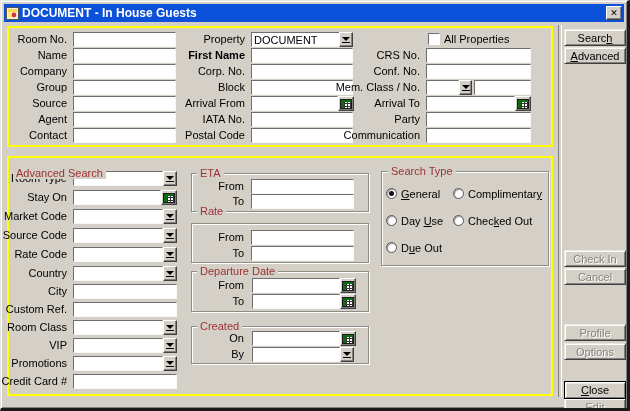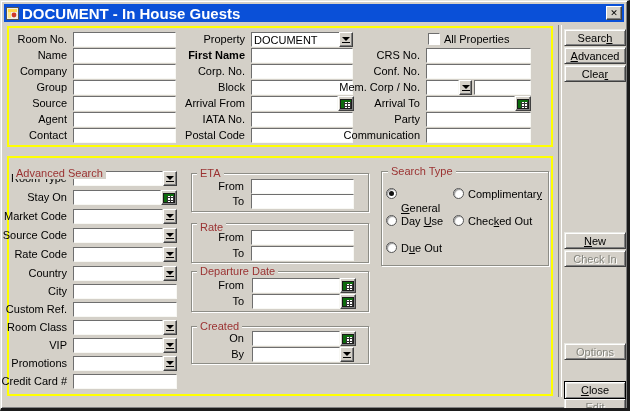--- a/index.html
+++ b/index.html
@@ -9,21 +9,21 @@
     font-family:"Liberation Sans","DejaVu Sans",sans-serif;font-size:11px;
     border-top:1px solid #e6e6e0;border-left:1px solid #e6e6e0;
     border-right:3px solid #1b1b1b;border-bottom:3px solid #1b1b1b;
     box-shadow:inset 1px 1px 0 #ffffff, inset -1px -1px 0 #808080;
     overflow:hidden;
   }
   .titlebar{
     position:absolute;left:3px;top:3px;right:3px;height:18px;
     background:#0a50d8;display:flex;align-items:center;padding:0 2px;box-sizing:border-box;
   }
-  .titletext{color:#fff;font-weight:bold;font-size:15px;margin-left:3px;white-space:nowrap;}
+  .titletext{color:#fff;font-weight:bold;font-size:12px;margin-left:3px;white-space:nowrap;}
   .tclose{
     margin-left:auto;width:16px;height:14px;background:#d4d0c8;
     border:1px solid;border-color:#fff #404040 #404040 #fff;
     box-shadow:inset -1px -1px 0 #808080;
     display:flex;align-items:center;justify-content:center;
     font-size:9px;font-weight:bold;line-height:1;cursor:default;box-sizing:border-box;
   }
   .yframe{position:absolute;border:2px solid #ffff00;box-sizing:border-box;}
   .lbl{position:absolute;height:15px;line-height:15px;white-space:nowrap;}
   .tf{
@@ -135,21 +135,21 @@
   <input class="tf" style="top: 111px; left: 250px; width: 102px;" value="">
   <div class="lbl" style="top:127px;right:382px;">Postal Code</div>
   <input class="tf" style="top: 127px; left: 250px; width: 102px;" value="">
 
   <span class="cb" style="top:32px;left:427px;"></span>
   <div class="lbl" style="top:31px;left:443px;">All Properties</div>
   <div class="lbl" style="top:47px;right:207px;">CRS No.</div>
   <input class="tf" style="top: 47px; left: 425px; width: 105px;" value="">
   <div class="lbl" style="top:63px;right:207px;">Conf. No.</div>
   <input class="tf" style="top: 63px; left: 425px; width: 105px;" value="">
-  <div class="lbl" style="top:79px;right:207px;">Mem. Corp / No.</div>
+  <div class="lbl" style="top:79px;right:207px;">Mem. Class / No.</div>
   <input class="tf" style="top: 79px; left: 425px; width: 33px;" value="">
   <span class="ddbtn" style="top:79px;left:458px;width:13px;">
       <span class="dd-ico"></span>
     </span>
   <input class="tf" style="top: 79px; left: 473px; width: 57px;" value="">
   <div class="lbl" style="top:95px;right:207px;">Arrival To</div>
   <input class="tf" style="top: 95px; left: 425px; width: 89px;" value="">
   <span class="calbtn" style="top:95px;left:514px;">
       <span class="cal-ico"></span>
     </span>
@@ -214,21 +214,21 @@
   <input class="tf" style="top: 373px; left: 72px; width: 104px;" value="">
 
   <div class="group" style="left:190px;top:172px;width:178px;height:39px;"></div>
   <div class="gtitle" style="left:196px;top:166px;">ETA</div>
   <div class="lbl" style="top:178px;right:383px;">From</div>
   <input class="tf" style="top: 178px; left: 250px; width: 103px;" value="">
   <div class="lbl" style="top:193px;right:383px;">To</div>
   <input class="tf" style="top: 193px; left: 250px; width: 103px;" value="">
 
   <div class="group" style="left:190px;top:222px;width:178px;height:40px;"></div>
-  <div class="gtitle" style="left:196px;top:220px;">Rate</div>
+  <div class="gtitle" style="left:196px;top:204px;">Rate</div>
   <div class="lbl" style="top:229px;right:383px;">From</div>
   <input class="tf" style="top: 229px; left: 250px; width: 103px;" value="">
   <div class="lbl" style="top:245px;right:383px;">To</div>
   <input class="tf" style="top: 245px; left: 250px; width: 103px;" value="">
 
   <div class="group" style="left:190px;top:270px;width:178px;height:41px;"></div>
   <div class="gtitle" style="left:196px;top:264px;">Departure Date</div>
   <div class="lbl" style="top:277px;right:383px;">From</div>
   <input class="tf" style="top: 277px; left: 251px; width: 88px;" value="">
   <span class="calbtn" style="top:277px;left:339px;">
@@ -249,33 +249,33 @@
     </span>
   <div class="lbl" style="top:346px;right:383px;">By</div>
   <input class="tf" style="top: 346px; left: 251px; width: 88px;" value="">
   <span class="ddbtn" style="top:346px;left:339px;">
       <span class="dd-ico"></span>
     </span>
 
   <div class="group" style="left:380px;top:170px;width:168px;height:95px;"></div>
   <div class="gtitle" style="left:387px;top:164px;">Search Type</div>
   <span class="radio sel" style="left:385px;top:187px;"></span>
-  <div class="rlbl" style="left:400px;top:187px;margin-top:14px;"><u>G</u>eneral</div>
+  <div class="rlbl" style="left:400px;top:187px;"><u>G</u>eneral</div>
   <span class="radio" style="left:452px;top:187px;"></span>
   <div class="rlbl" style="left:467px;top:187px;">Complimentar<u>y</u></div>
   <span class="radio" style="left:385px;top:214px;"></span>
   <div class="rlbl" style="left:400px;top:214px;">Day <u>U</u>se</div>
   <span class="radio" style="left:452px;top:214px;"></span>
   <div class="rlbl" style="left:467px;top:214px;">Chec<u>k</u>ed Out</div>
   <span class="radio" style="left:385px;top:241px;"></span>
   <div class="rlbl" style="left:400px;top:241px;">D<u>u</u>e Out</div>
 
   <div class="vsep"></div>
   <button class="btn" style="left:563px;top:28px;">Searc<u>h</u></button>
   <button class="btn" style="left:563px;top:46px;"><u>A</u>dvanced</button>
-  <button class="btn" style="left:563px;top:64px;">Clea<u>r</u></button>
-  <button class="btn" style="left:563px;top:231px;"><u>N</u>ew</button>
   <button class="btn disabled" style="left:563px;top:249px;">Check In</button>
+  <button class="btn disabled" style="left:563px;top:267px;">Cancel</button>
+  <button class="btn disabled" style="left:563px;top:323px;">Profile</button>
   <button class="btn disabled" style="left:563px;top:342px;">Options</button>
   <button class="btn disabled" style="left:563px;top:361px;margin-top:36px;">Edit</button>
   <button class="btn default" style="left:563px;top:380px;"><u>C</u>lose</button>
 
 </div>
 
 </body></html>

